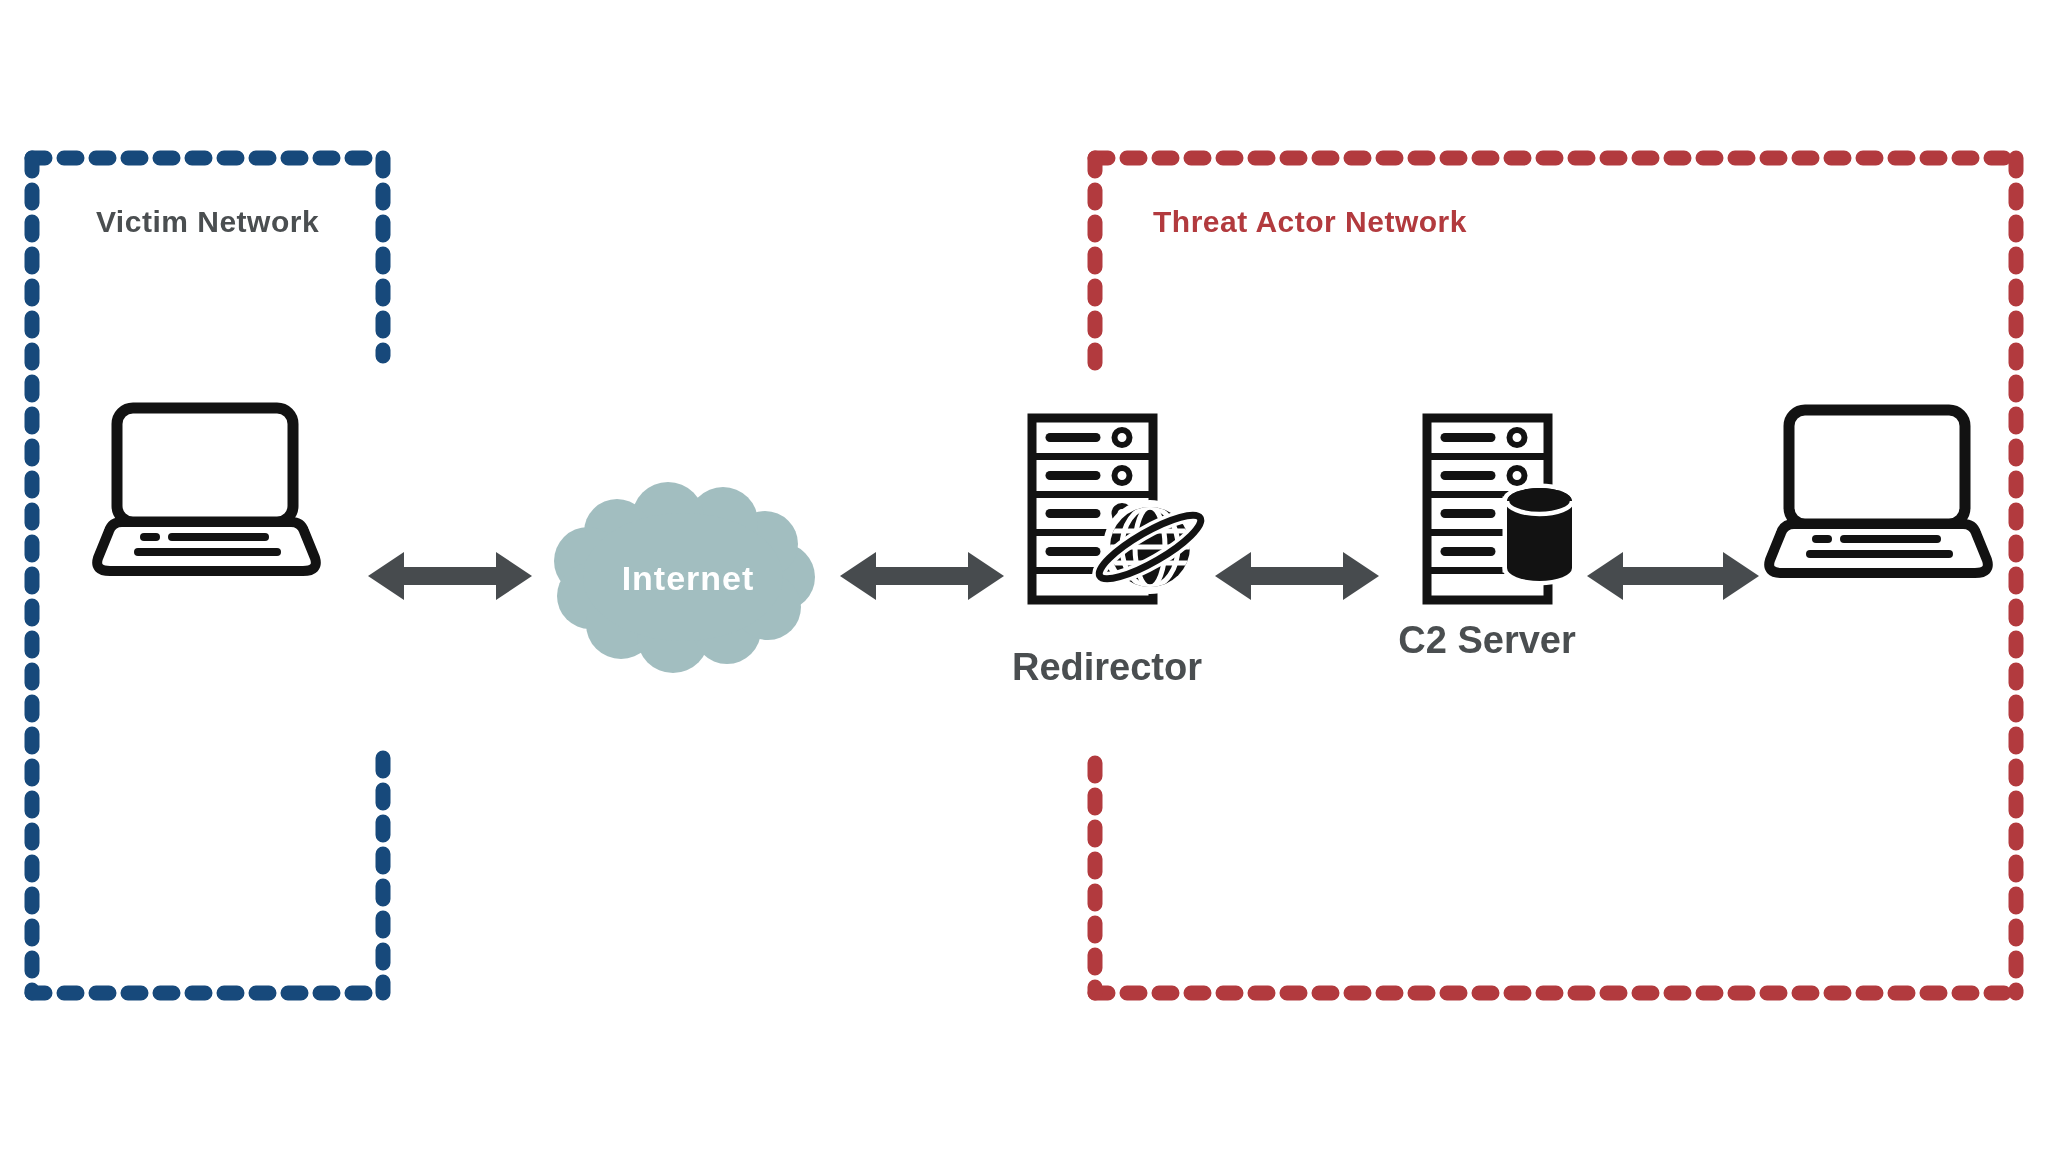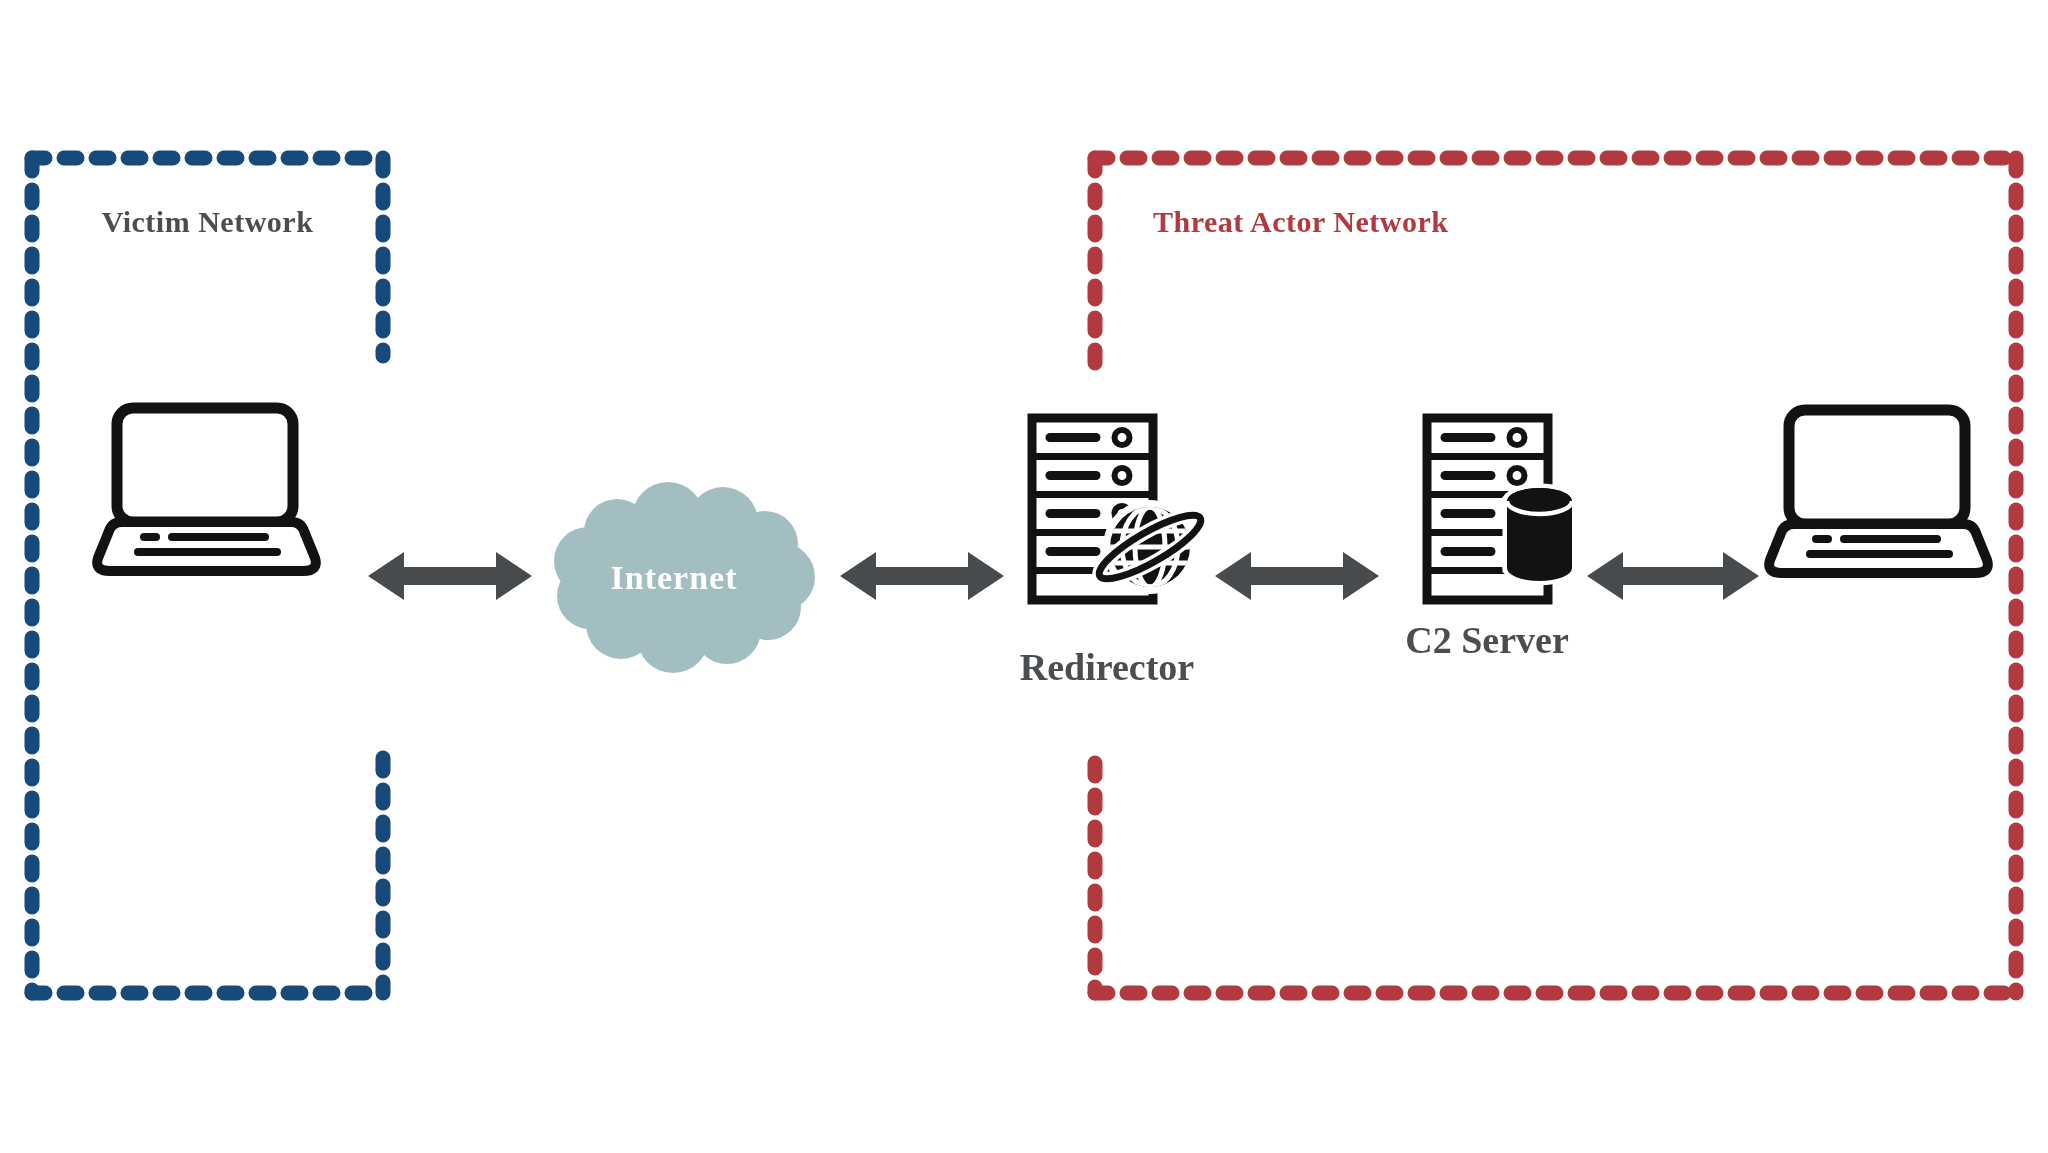--- a/index.html
+++ b/index.html
@@ -1,18 +1,18 @@
 <!DOCTYPE html>
 <html style="--victim_border: #17497B; --threat_border: #B23A3E; --threat_title: #B23A3E; --label_gray: #4A4E50; --arrow: #474B4E; --cloud: #A2BEC0; --cloud_text: #FFFFFF; --icon_black: #121212;"><head>
 <meta charset="utf-8">
 <style>
   html,body{margin:0;padding:0;background:#fff;}
   .canvas{
     position:relative;width:2048px;height:1153px;background:#fff;
-    font-family:Liberation Serif, serif;overflow:hidden;
+    font-family:Liberation Sans, sans-serif;overflow:hidden;
   }
   svg.layer{position:absolute;left:0;top:0;}
   .lbl{
     position:absolute;font-weight:700;color:var(--label_gray,#4A4E50);
     text-align:center;white-space:nowrap;
   }
   .box-title{font-size:30px;line-height:36px;letter-spacing:.5px;}
   .box-title.threat{color:var(--threat_title,#B23A3E);text-align:right;}
   .node-lbl{font-size:38px;line-height:44px;transform:translateX(-50%);}
   .internet-lbl{
@@ -133,20 +133,20 @@
     </g>
 
     <use href="#laptop-shape" transform="translate(1672,2)"></use>
   </svg>
 
   <div class="lbl box-title" style="left:32px;top:204px;width:351px;">Victim Network</div>
 
   <div class="lbl box-title threat" style="left:1153px;top:204px;">Threat Actor Network</div>
 
 
-  <div class="lbl internet-lbl" style="left:674px;top:558px;">Internet</div>
+  <div class="lbl internet-lbl" style="left:688px;top:558px;">Internet</div>
 
   <div class="lbl node-lbl" style="left:1107px;top:645px;">Redirector</div>
 
   <div class="lbl node-lbl" style="left:1487px;top:618px;">C2 Server</div>
 
 
 </div>
 
 </body></html>

